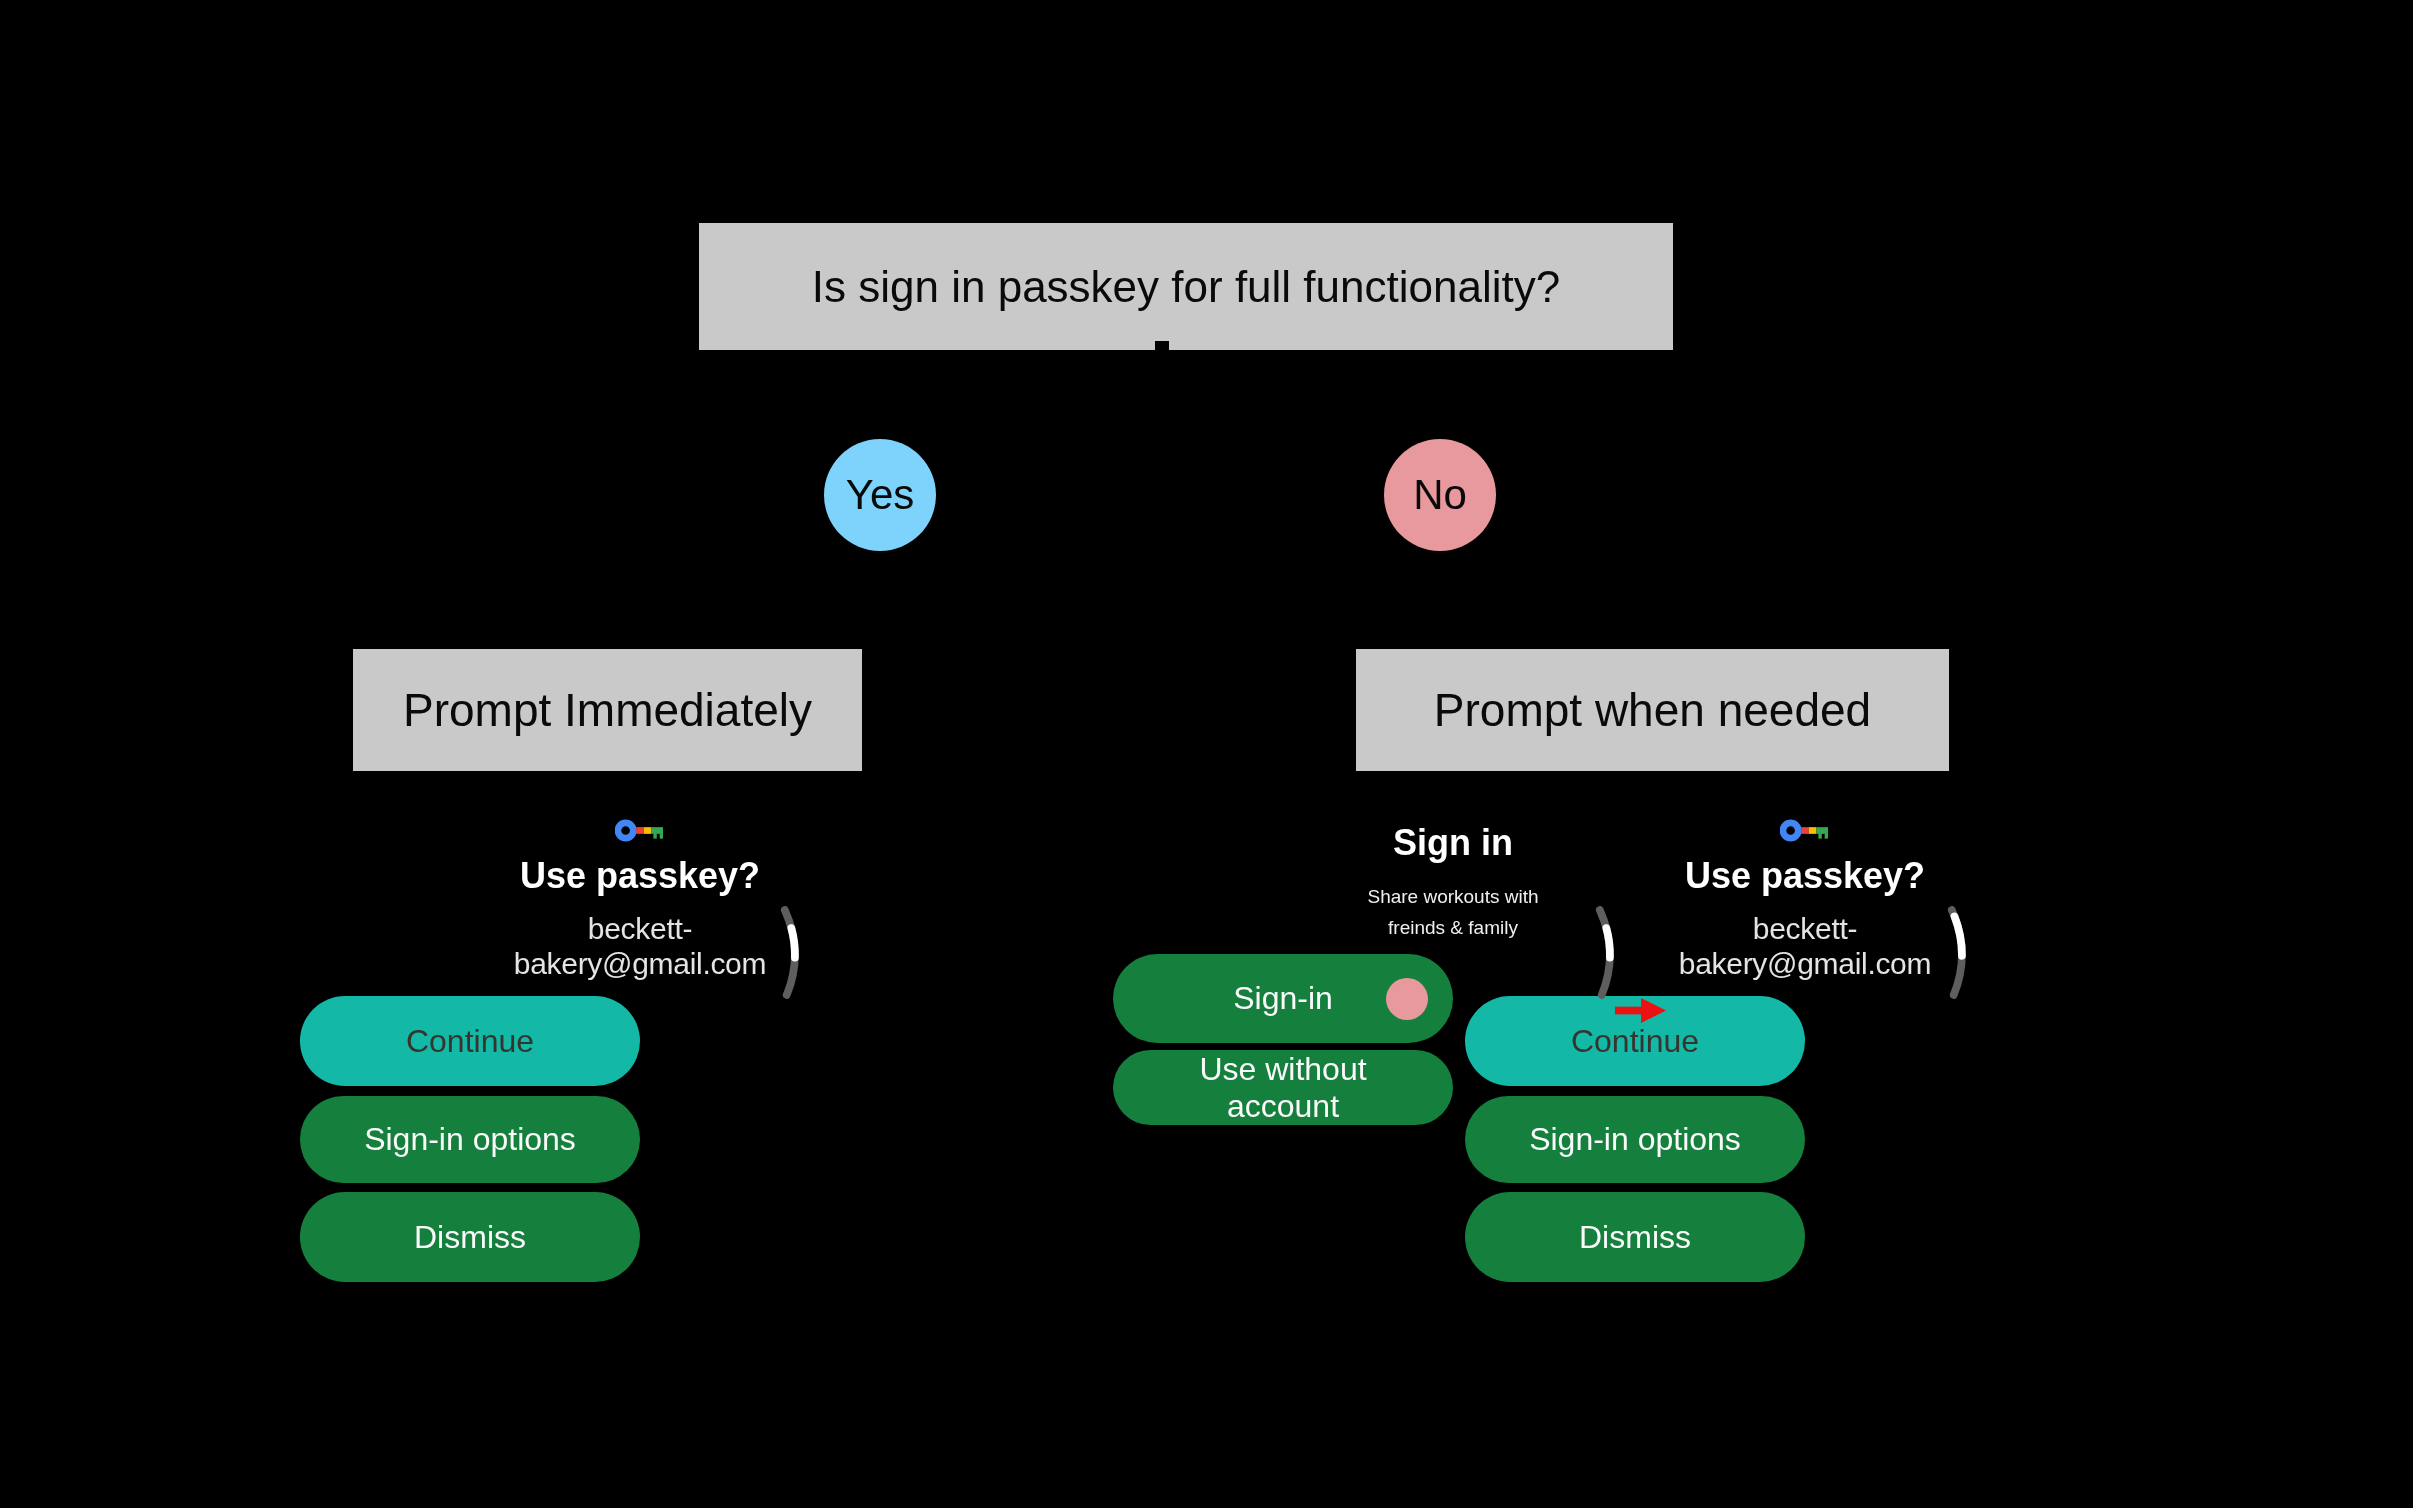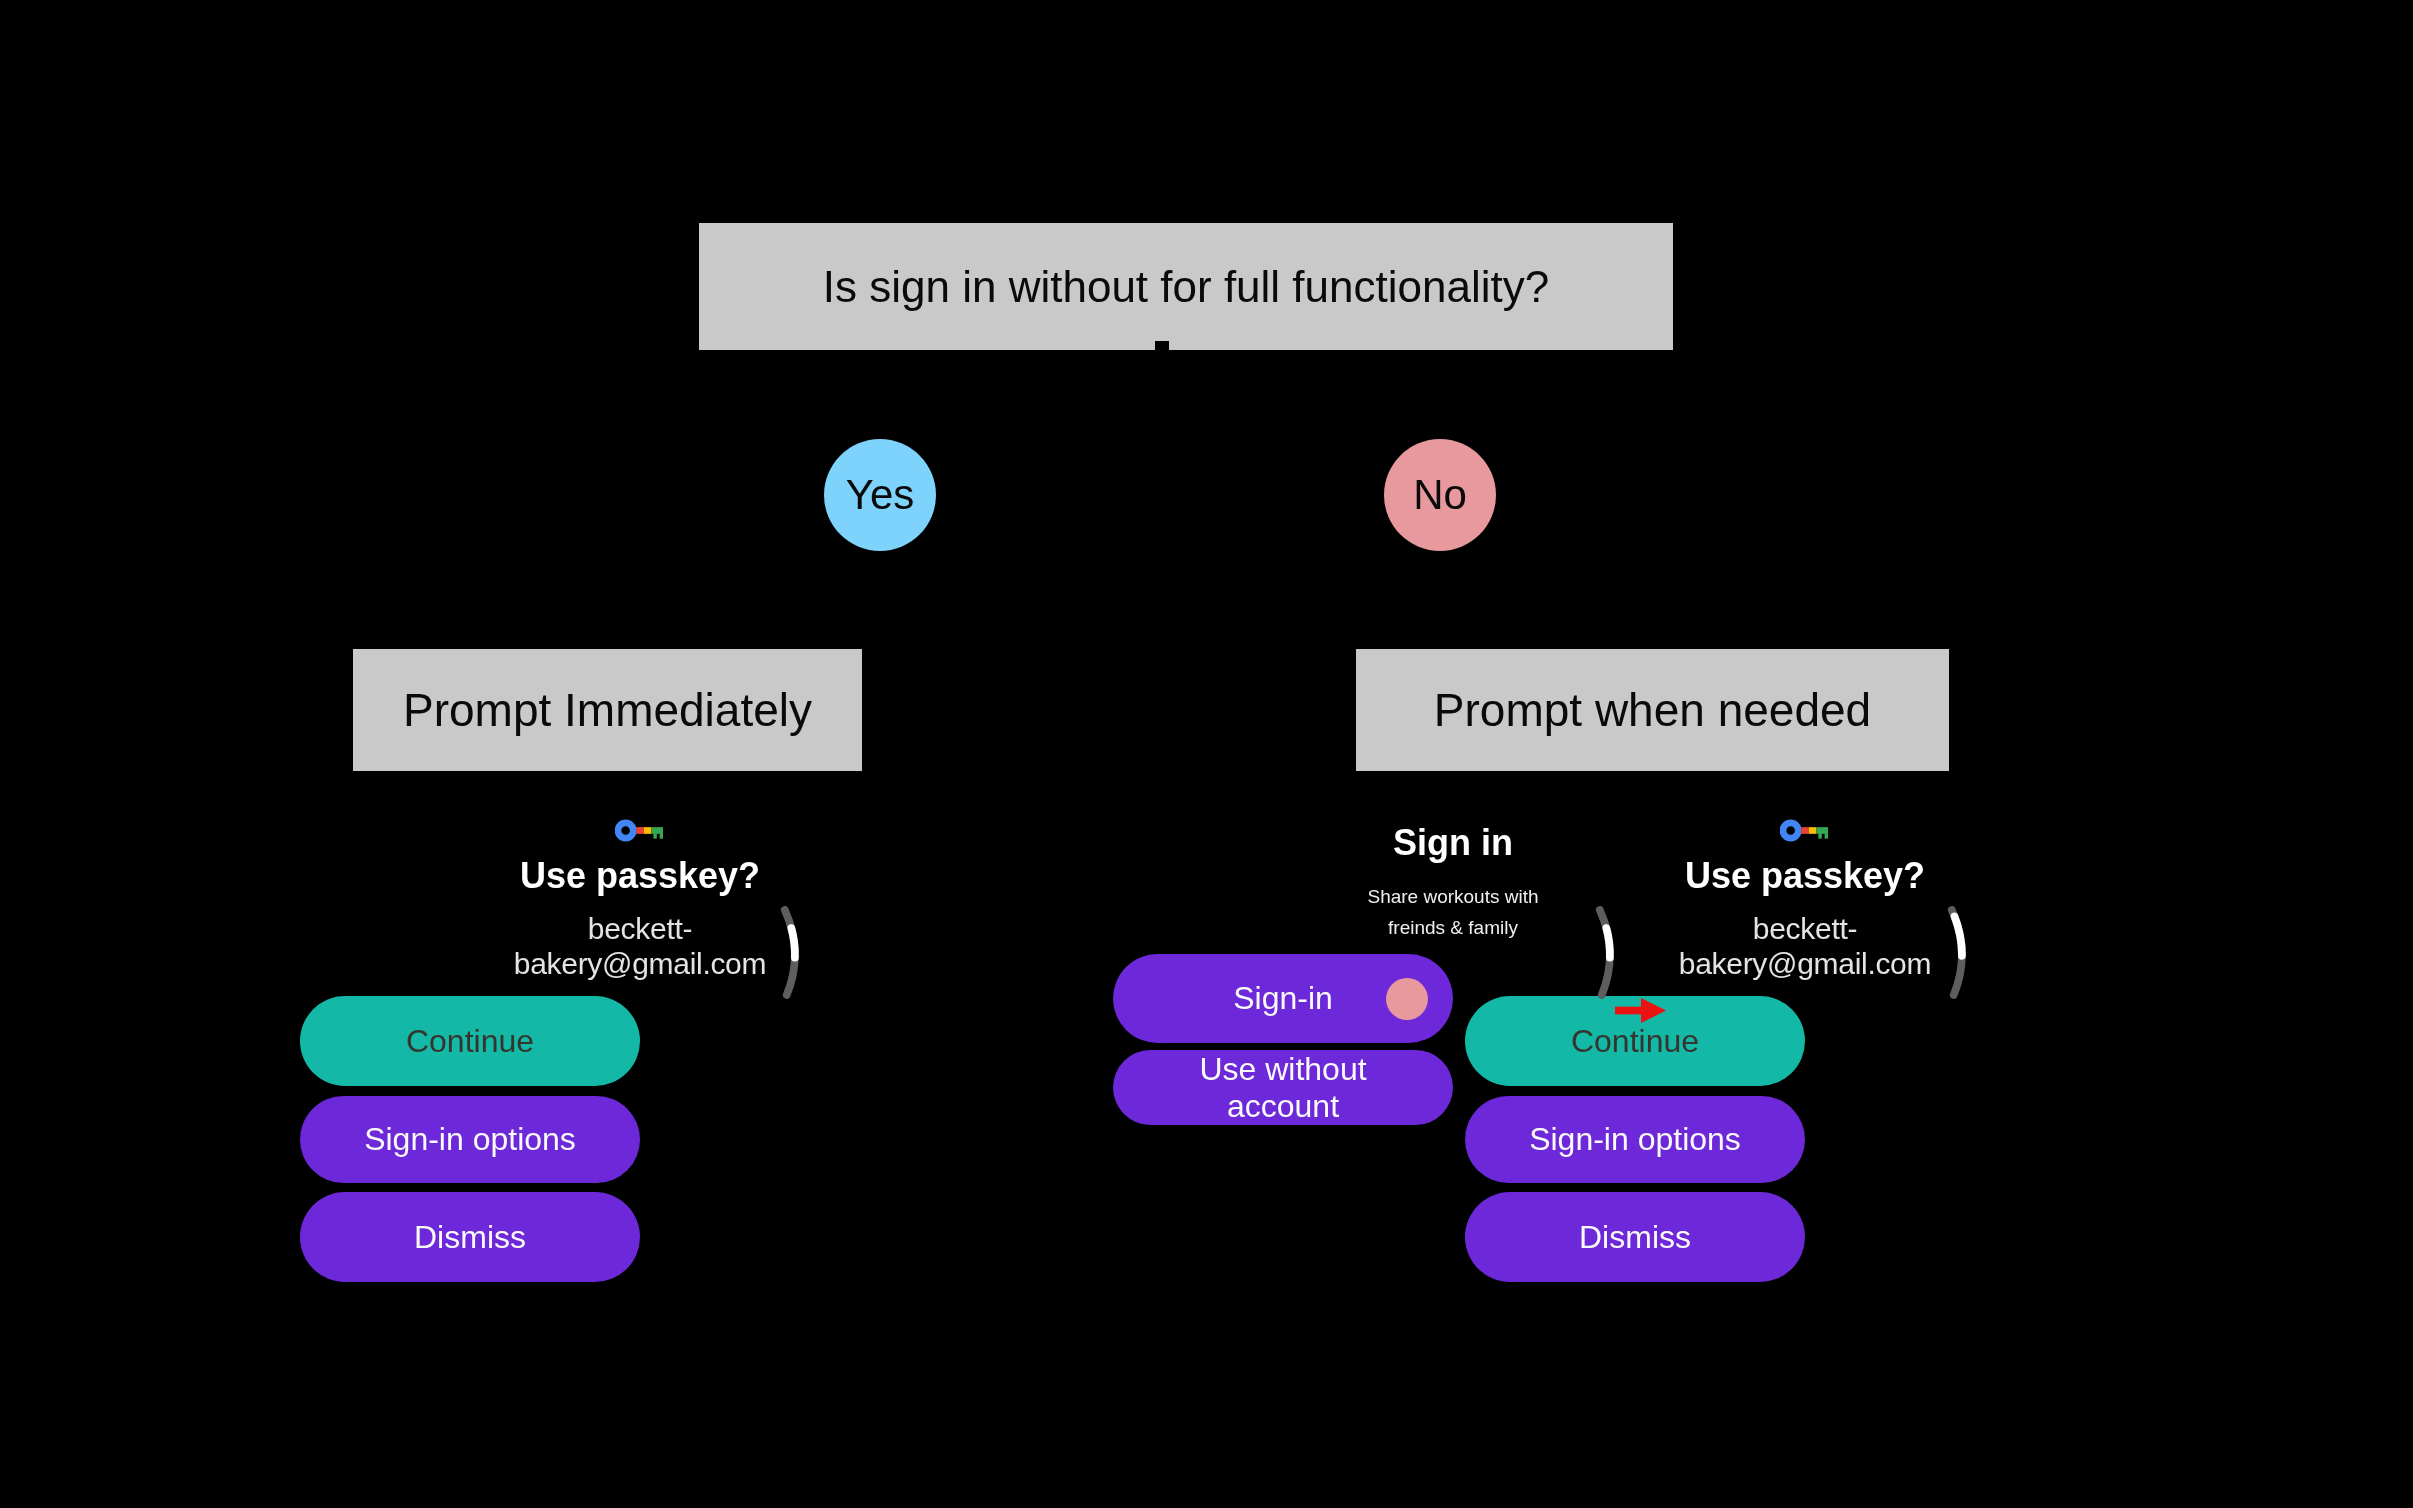--- a/index.html
+++ b/index.html
@@ -32,21 +32,21 @@
   .watch > div { position:absolute; left:0; width:100%; text-align:center; }
   .key-icon { position:absolute; top:7.7px; left:50%; transform:translateX(-50%); }
   .watch-title { top:44px; line-height:42px; font-size:36px; font-weight:bold; color:#ffffff; }
   .s-title     { top:10.6px; line-height:42px; font-size:36px; font-weight:bold; color:#ffffff; }
   .acc  { font-size:30px; line-height:35px; color:#e4e4e4; letter-spacing:-0.3px; }
   .acc1 { top:100px; } .acc2 { top:135px; }
   .sub  { font-size:19px; line-height:32px; color:#f0f0f0; }
   .sub1 { top:70px; } .sub2 { top:101px; }
   .pill {
     position:absolute; left:50%; transform:translateX(-50%);
-    width:296px; border-radius:46px; background:#6d28d9; color:#fafafa;
+    width:296px; border-radius:46px; background:#15803d; color:#fafafa;
     display:flex; flex-direction:column; align-items:center; justify-content:center;
     font-size:32px; font-weight:500; line-height:37px; cursor:pointer;
   }
   .pill.primary { background:#14b8a6; color:#35352e; }
   .btn-continue { top:185px; height:90px; }
   .btn-options  { top:285px; height:87px; }
   .btn-dismiss  { top:381px; height:90px; }
   .btn-signin   { top:143px; height:89px; }
   .btn-noacct   { top:239px; height:75px; }
   .tap-dot {
@@ -58,21 +58,21 @@
   #arc-mid   { left:1593px; top:906px; }
   #arc-right { left:1945px; top:906px; }
   #red-arrow { position:absolute; left:1614px; top:996px; }
 </style>
 </head>
 <body>
 
 <div class="stage">
 
   <div class="gray-box" id="question-box">
-    <span>Is sign in without for full functionality?</span>
+    <span>Is sign in passkey for full functionality?</span>
   </div>
   <div class="nub" style="left:1155px; top:341px;"></div>
 
   <div class="decision" id="yes-node">
     <span>Yes</span>
   </div>
   <div class="decision" id="no-node">
     <span>No</span>
   </div>
 

